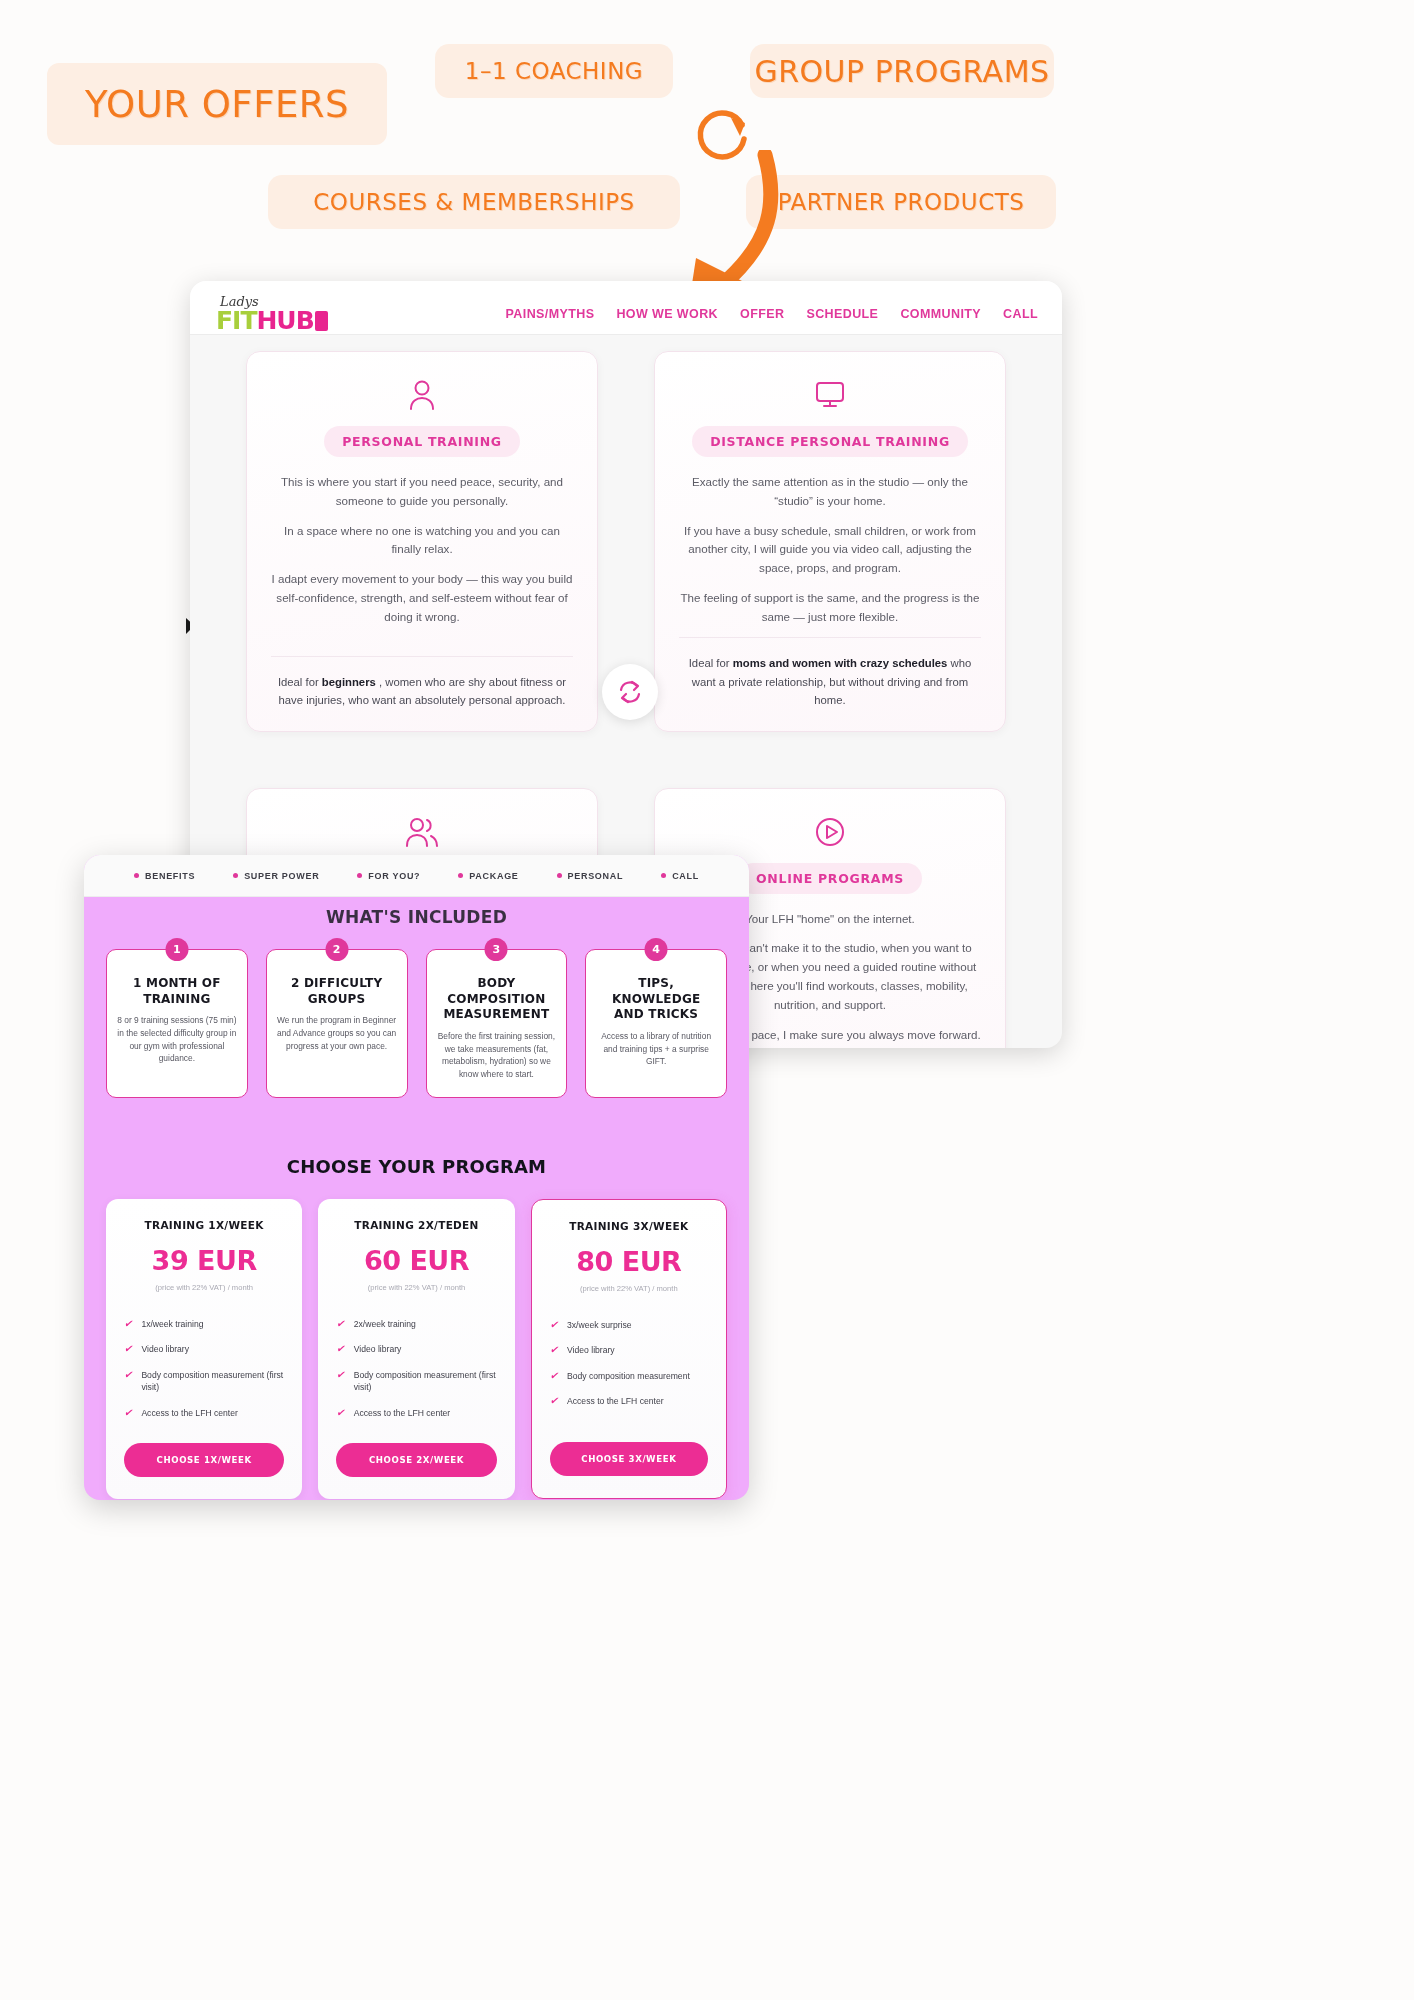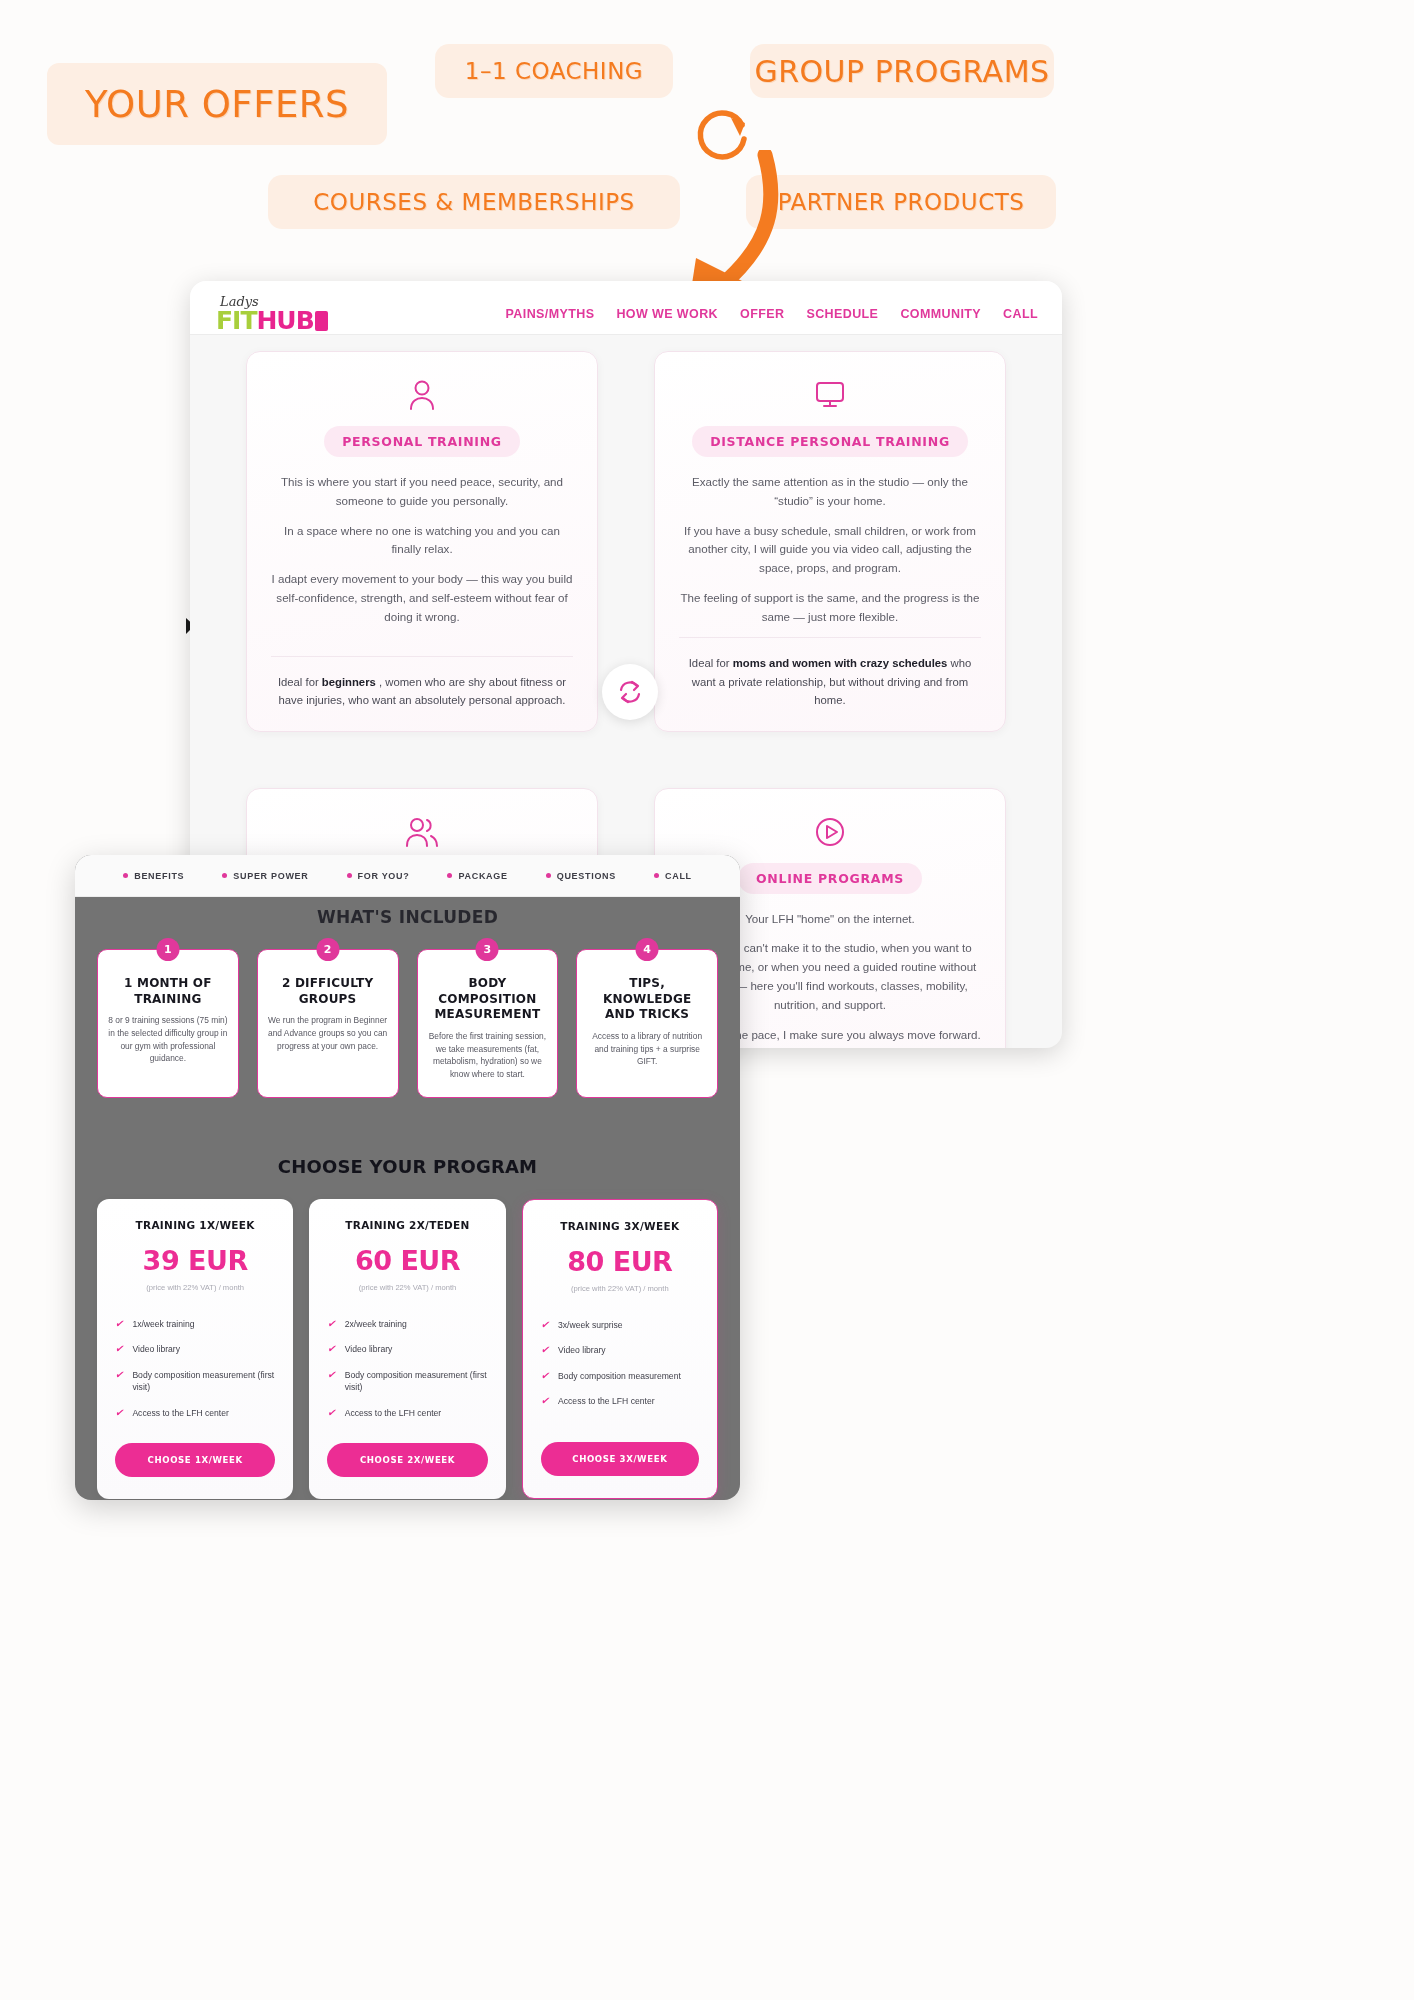--- a/index.html
+++ b/index.html
@@ -98,23 +98,23 @@
   .refresh-badge {
     position:absolute; left:602px; top:664px; width:56px; height:56px;
     background:#fff; border-radius:50%;
     box-shadow:0 2px 12px rgba(0,0,0,.12);
     display:flex; align-items:center; justify-content:center;
     z-index: 5;
   }
 
   
   #win2 {
-    position:absolute; left:75px; top:855px;
+    position:absolute; left:84px; top:855px;
     width:665px; height:645px;
-    background:#737373;
+    background:#f0abfc;
     border-radius:16px;
     box-shadow:0 8px 30px rgba(0,0,0,.18);
     overflow:hidden;
     z-index: 6;
   }
   .w2-tabs {
     height:42px; background:#fafafa;
     display:flex; align-items:center; justify-content:center; gap:38px;
     border-bottom:1px solid #ededed;
   }
@@ -333,21 +333,21 @@
       <div class="w2-tab">
         <i class="w2-dot"></i>
           <span>FOR YOU?</span>
       </div>
       <div class="w2-tab">
         <i class="w2-dot"></i>
           <span>PACKAGE</span>
       </div>
       <div class="w2-tab">
         <i class="w2-dot"></i>
-          <span>QUESTIONS</span>
+          <span>PERSONAL</span>
       </div>
       <div class="w2-tab">
         <i class="w2-dot"></i>
           <span>CALL</span>
       </div>
     </div>
 
     <div class="w2-ghost-title">WHAT'S INCLUDED</div>
 
     <div class="num-grid">

